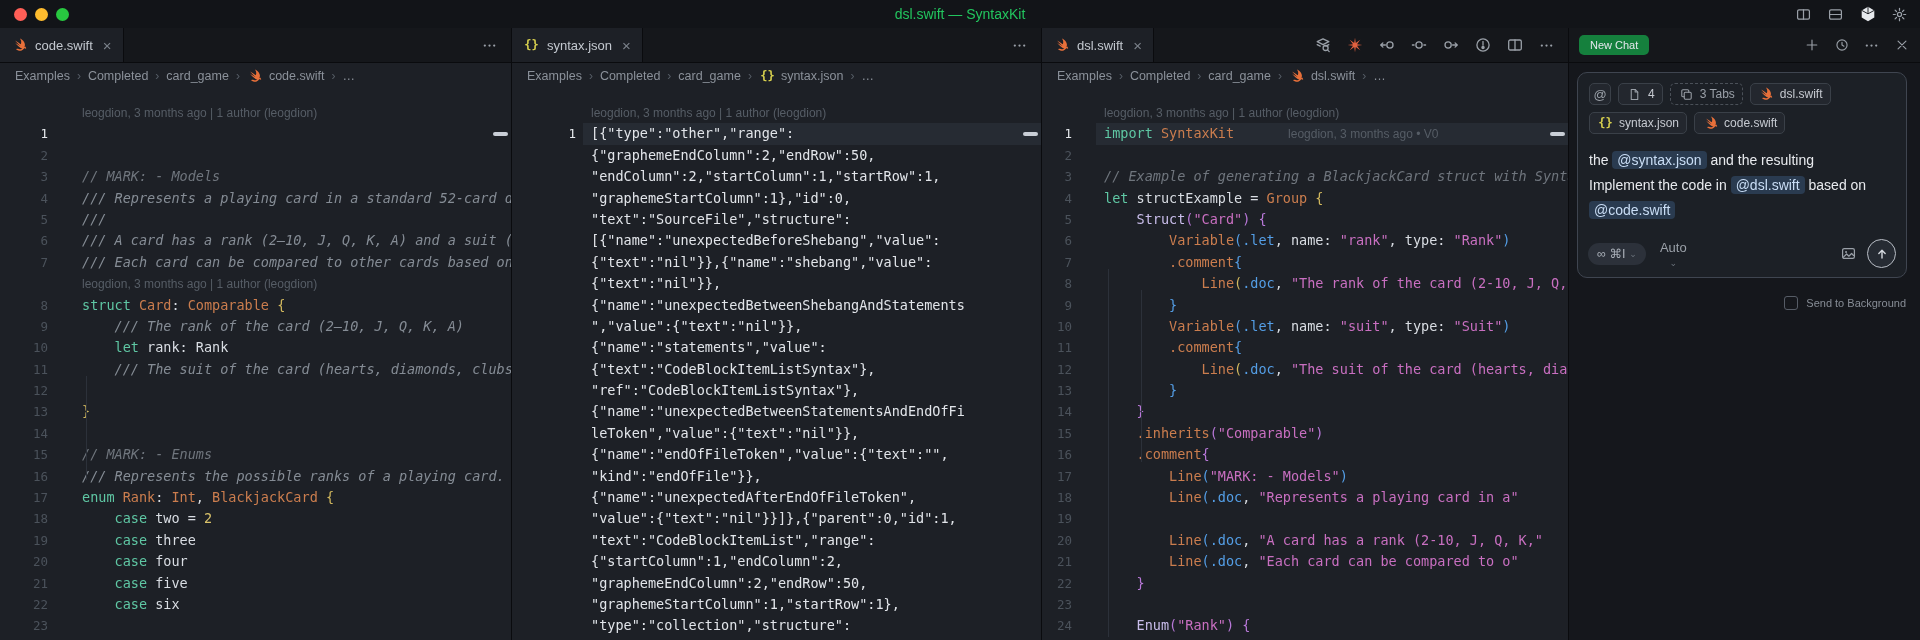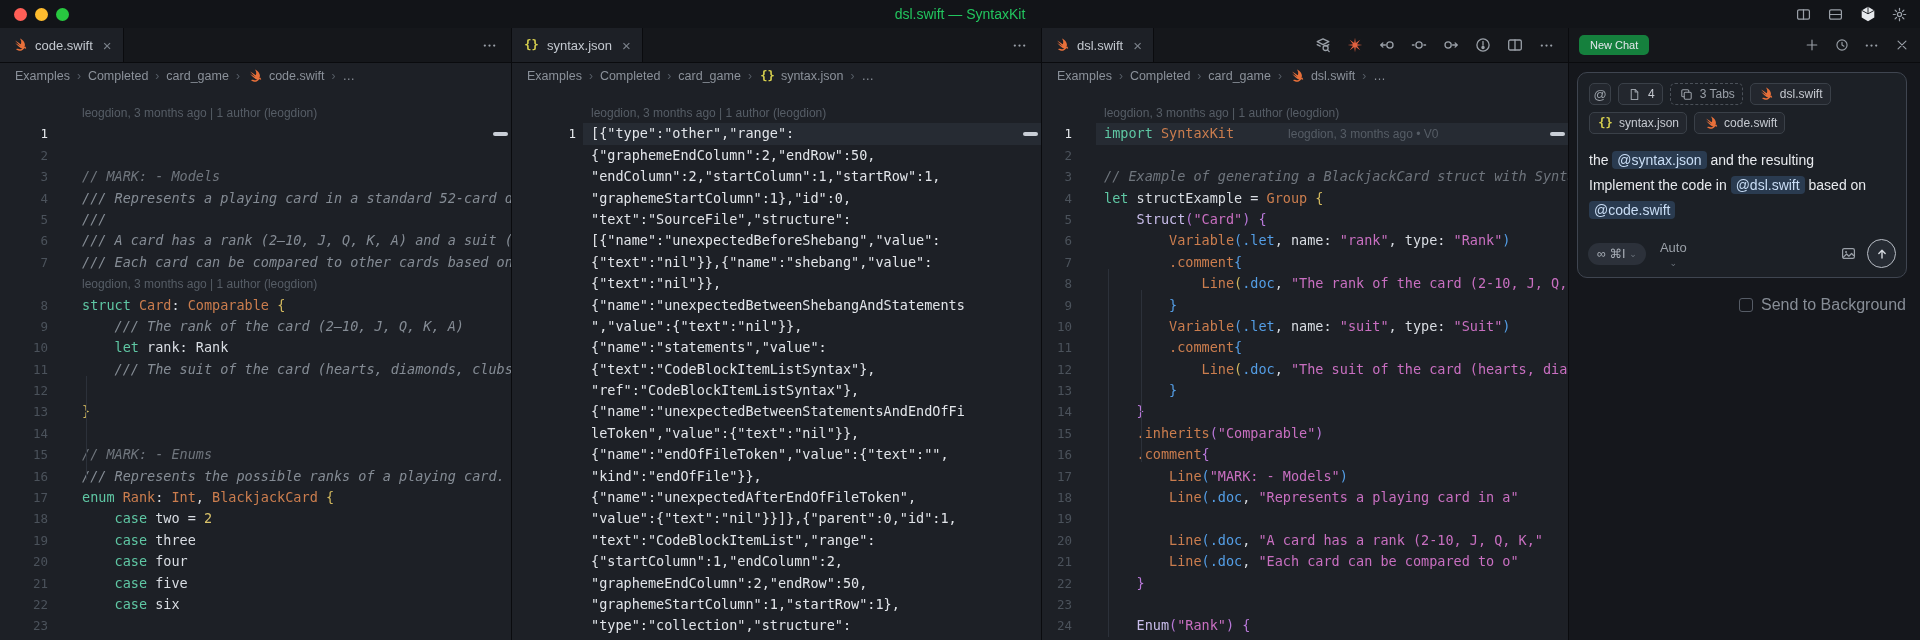--- a/index.html
+++ b/index.html
@@ -63,21 +63,21 @@
   .chip.square{width:22px;padding:0;justify-content:center;color:#9aa0a8;font-size:13px;}
   .msg{margin-top:14px;font-size:14px;color:#e8eaee;line-height:25px;}
   .mention{background:#2a3b50;color:#c9ddf5;border-radius:4px;padding:1px 5px;}
   .cardfoot{position:absolute;left:10px;right:10px;bottom:9px;display:flex;align-items:center;}
   .pill{display:inline-flex;align-items:center;gap:4px;height:22px;padding:0 9px;border-radius:11px;
         background:#2c313a;color:#aab0b9;font-size:12.5px;}
   .model{margin-left:14px;color:#9aa0a8;font-size:13px;display:inline-flex;align-items:center;gap:3px;flex-direction:column;}
   .footright{margin-left:auto;display:flex;align-items:center;gap:10px;}
   .sendbtn{width:29px;height:29px;border-radius:50%;border:1.5px solid #b9bec6;background:#262b33;
            display:flex;align-items:center;justify-content:center;color:#d5d9df;box-sizing:border-box;}
-  .bgrow{position:absolute;right:14px;top:268px;display:flex;align-items:center;gap:8px;color:#878d96;font-size:16px;margin-left:32px;}
+  .bgrow{position:absolute;right:14px;top:268px;display:flex;align-items:center;gap:8px;color:#878d96;font-size:11px;margin-left:32px;}
   .cb{width:14px;height:14px;border:1.5px solid #565c66;border-radius:3px;background:transparent;box-sizing:border-box;}
   .chev{color:#6b727c;font-size:9px;}
 </style>
 </head>
 <body>
 
 <div class="titlebar">
   <div class="lights">
     <span class="light r"></span>
     <span class="light y"></span>

